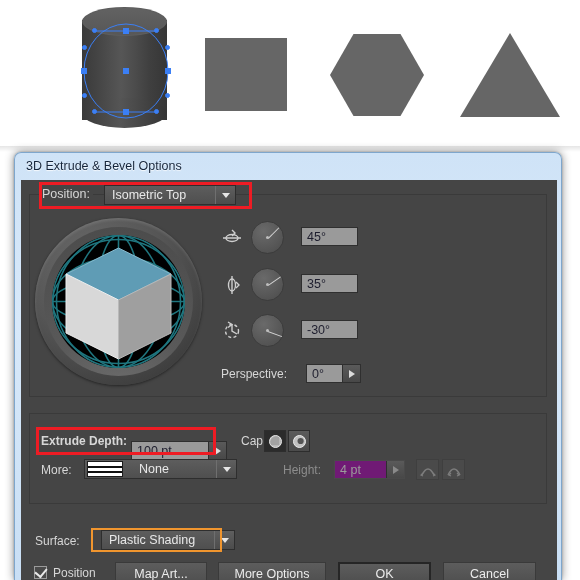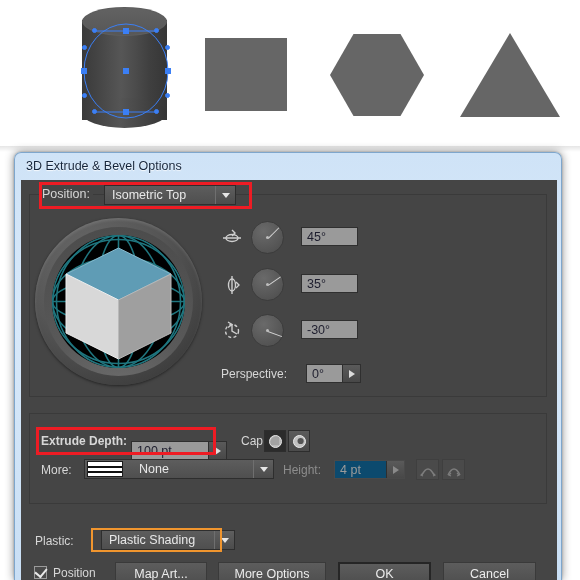--- a/index.html
+++ b/index.html
@@ -127,21 +127,21 @@
   }
 
   .numfield {
     position:absolute; height:19px; box-sizing:border-box;
     background:#9a9a9a; border:1px solid #2f2f2f;
     display:flex; align-items:center;
   }
   .numfield .nf-text {
     flex:1; padding-left:5px; color:#1e1e2e; font-size:12.5px; white-space:nowrap;
   }
-  .numfield.dim { background:#0c4a6e; border-color:#4a4a4a; }
+  .numfield.dim { background:#701a75; border-color:#4a4a4a; }
   .numfield.dim .nf-text { color:#9b9b9b; }
   .stepper {
     width:17px; height:100%;
     background: linear-gradient(180deg,#5a5a5a,#484848);
     border-left:1px solid #2f2f2f;
     display:flex; align-items:center; justify-content:center;
   }
   .caret-r {
     width:0;height:0;border-top:4px solid transparent;border-bottom:4px solid transparent;
     border-left:6px solid #dcdcdc;
@@ -401,21 +401,21 @@
         </svg>
       </div>
       <div class="capbtn off" style="left:267px; top:250px;">
         <svg width="15" height="15" viewBox="0 0 15 15">
           <circle cx="7.5" cy="7.5" r="6" fill="#c2c2c2" stroke="#ebebeb" stroke-width="1"></circle>
           <circle cx="8.6" cy="7" r="3.1" fill="#555"></circle>
         </svg>
       </div>
 
       <div class="lbl" style="left:20px; top:283px;">More:</div>
-      <div class="dropdown" style="left:63px; top:279px; width:190px;">
+      <div class="dropdown" style="left:63px; top:279px; width:153px;">
         <div class="bevel-swatch"></div>
         <div class="dd-text" style="padding-left:16px;">None</div>
         <div class="dd-sep"></div>
         <div class="dd-arrow">
           <span class="caret-d"></span>
         </div>
       </div>
 
       <div class="lbl dim" style="left:262px; top:283px;">Height:</div>
       <div class="numfield dim" style="left:313px; top:280px; width:71px;">
@@ -433,21 +433,21 @@
         </svg>
       </div>
       <div class="hbtn" style="left:421px; top:279px;">
         <svg width="16" height="14" viewBox="0 0 16 14">
           <path d="M2 12 Q8 0 14 12" fill="none" stroke="#7d7d7d" stroke-width="1.4"></path>
           <path d="M5 13 L3 12 L5 10" fill="none" stroke="#7d7d7d" stroke-width="1.2"></path>
           <path d="M11 13 L13 12 L11 10" fill="none" stroke="#7d7d7d" stroke-width="1.2"></path>
         </svg>
       </div>
 
-      <div class="lbl" style="left:14px; top:354px;">Plastic:</div>
+      <div class="lbl" style="left:14px; top:354px;">Surface:</div>
       <div class="dropdown" style="left:80px; top:350px; width:134px;">
         <div class="dd-text">Plastic Shading</div>
         <div class="dd-sep"></div>
         <div class="dd-arrow">
           <span class="caret-d"></span>
         </div>
       </div>
       <div class="orangebox" style="left:70px; top:348px; width:131px; height:24px;"></div>
 
       <div class="chk-box" style="left:13px; top:386px;">

